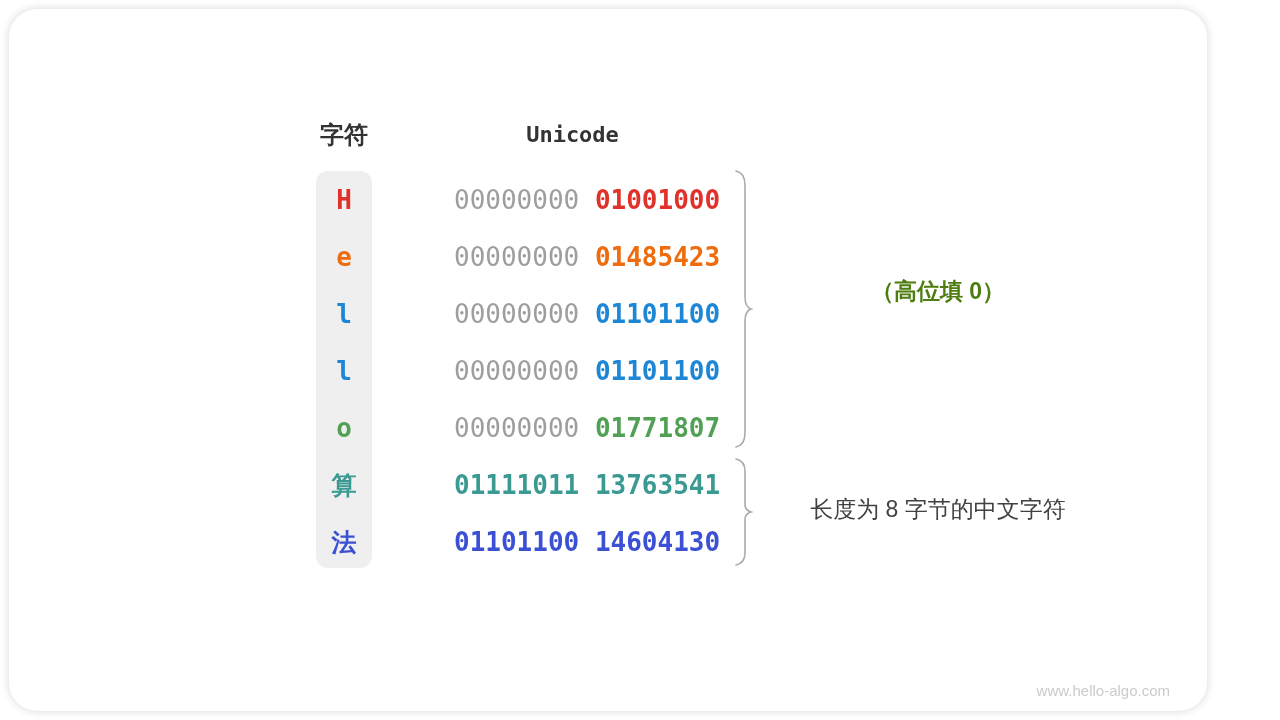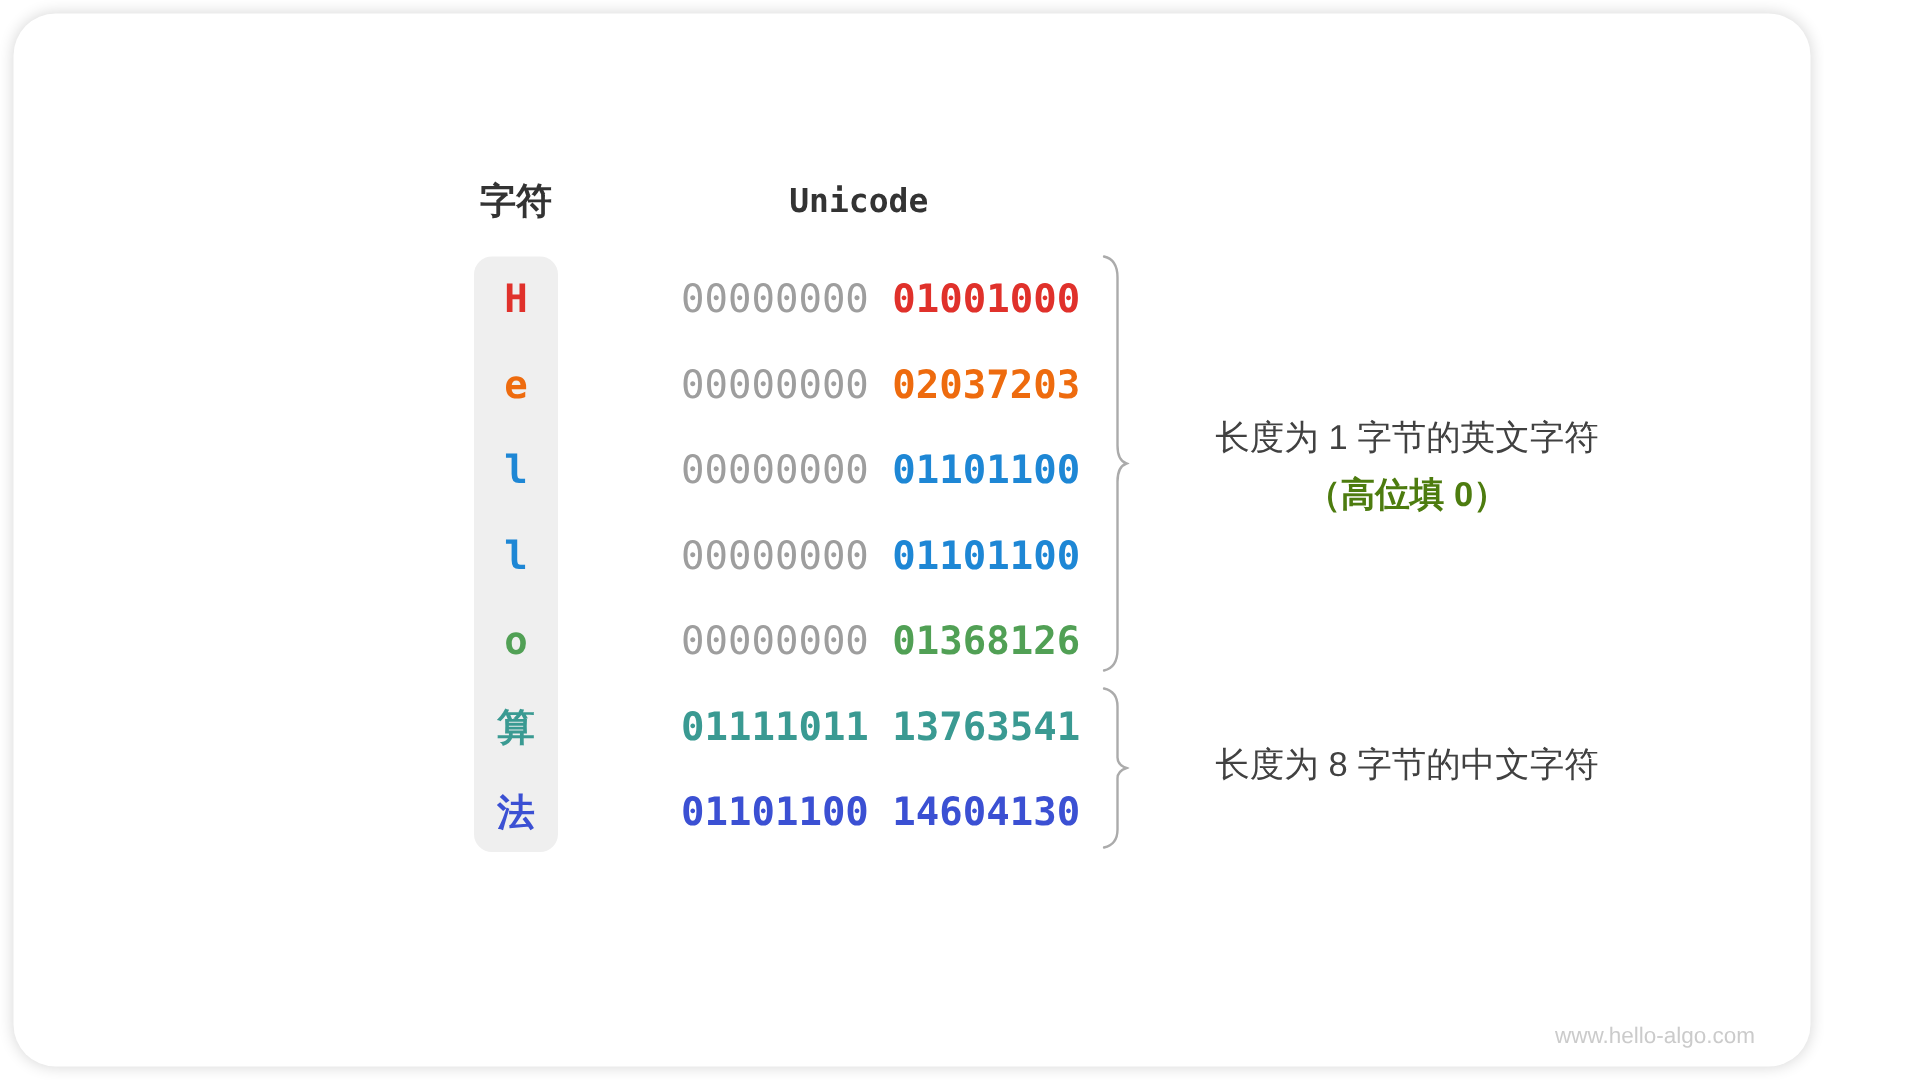--- a/index.html
+++ b/index.html
@@ -116,36 +116,36 @@
 
     <div class="char-col-bg"></div>
 
     <div class="row" style="top:173px">
       <span class="char" style="color: rgb(224, 49, 43);">H</span>
       <span class="bytes"><span class="byte-high dim" style="color: rgb(158, 158, 158);">00000000</span> <span class="byte-low" style="color: rgb(224, 49, 43);">01001000</span></span>
     </div>
 
     <div class="row" style="top:230px">
       <span class="char" style="color: rgb(238, 107, 14);">e</span>
-      <span class="bytes"><span class="byte-high dim" style="color: rgb(158, 158, 158);">00000000</span> <span class="byte-low" style="color: rgb(238, 107, 14);">02037203</span></span>
+      <span class="bytes"><span class="byte-high dim" style="color: rgb(158, 158, 158);">00000000</span> <span class="byte-low" style="color: rgb(238, 107, 14);">01485423</span></span>
     </div>
 
     <div class="row" style="top:287px">
       <span class="char" style="color: rgb(30, 135, 213);">l</span>
       <span class="bytes"><span class="byte-high dim" style="color: rgb(158, 158, 158);">00000000</span> <span class="byte-low" style="color: rgb(30, 135, 213);">01101100</span></span>
     </div>
 
     <div class="row" style="top:344px">
       <span class="char" style="color: rgb(30, 135, 213);">l</span>
       <span class="bytes"><span class="byte-high dim" style="color: rgb(158, 158, 158);">00000000</span> <span class="byte-low" style="color: rgb(30, 135, 213);">01101100</span></span>
     </div>
 
     <div class="row" style="top:401px">
       <span class="char" style="color: rgb(81, 160, 85);">o</span>
-      <span class="bytes"><span class="byte-high dim" style="color: rgb(158, 158, 158);">00000000</span> <span class="byte-low" style="color: rgb(81, 160, 85);">01368126</span></span>
+      <span class="bytes"><span class="byte-high dim" style="color: rgb(158, 158, 158);">00000000</span> <span class="byte-low" style="color: rgb(81, 160, 85);">01771807</span></span>
     </div>
 
     <div class="row" style="top:458px">
       <span class="char cjk" style="color: rgb(58, 154, 146);">算</span>
       <span class="bytes"><span class="byte-high" style="color: rgb(58, 154, 146);">01111011</span> <span class="byte-low" style="color: rgb(58, 154, 146);">13763541</span></span>
     </div>
 
     <div class="row" style="top:515px">
       <span class="char cjk" style="color: rgb(59, 80, 211);">法</span>
       <span class="bytes"><span class="byte-high" style="color: rgb(59, 80, 211);">01101100</span> <span class="byte-low" style="color: rgb(59, 80, 211);">14604130</span></span>
@@ -157,21 +157,20 @@
       </svg>
     </div>
 
     <div class="brace" style="left:726px; top:449px;">
       <svg width="18" height="108" viewBox="0 0 18 108" fill="none" xmlns="http://www.w3.org/2000/svg">
         <path d="M 1 1 Q 10 3 10 13 L 10 47 Q 10 52 16 54 Q 10 56 10 61 L 10 95 Q 10 105 1 107" stroke="#ababab" stroke-width="1.6" fill="none" stroke-linecap="round"></path>
       </svg>
     </div>
 
     <div class="anno" style="top:263px">
-      <div>长度为 1 字节的英文字符</div>
       <div class="sub">（高位填 0）</div>
     </div>
 
     <div class="anno" style="top:481px">
       <div>长度为 8 字节的中文字符</div>
     </div>
 
     <div class="watermark">www.hello-algo.com</div>
 
   </div>

